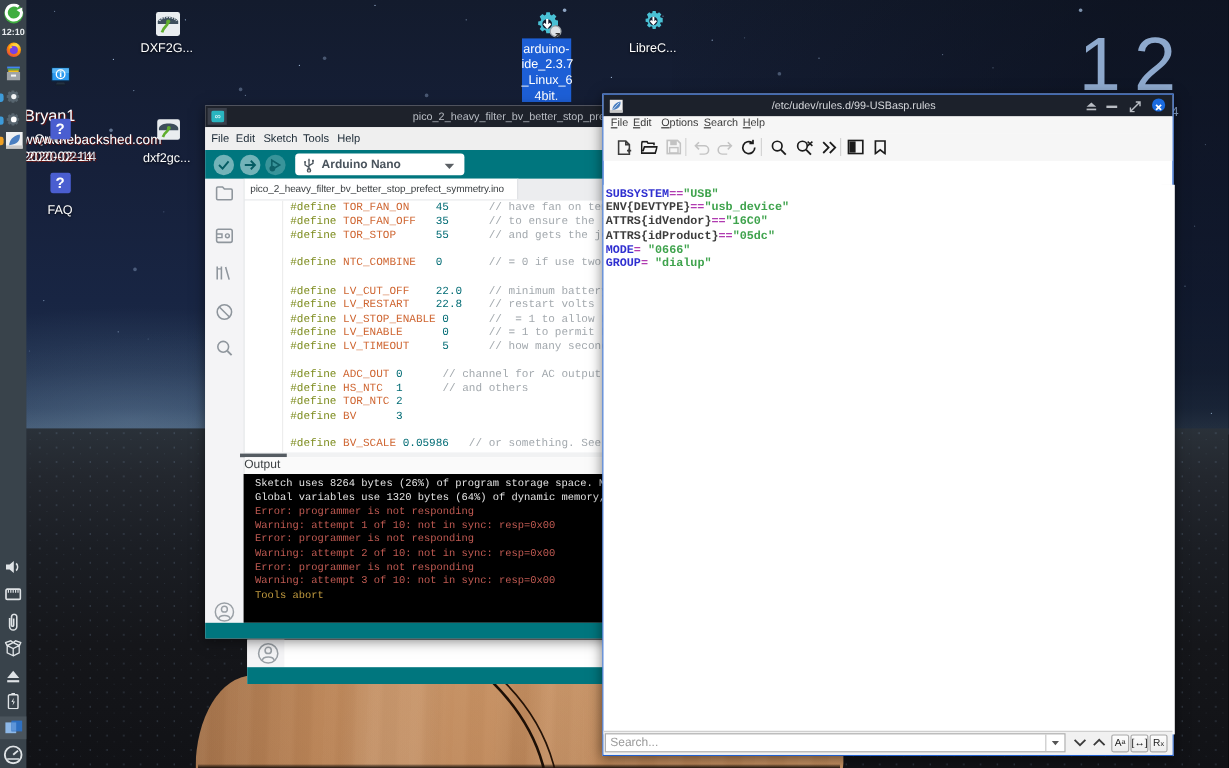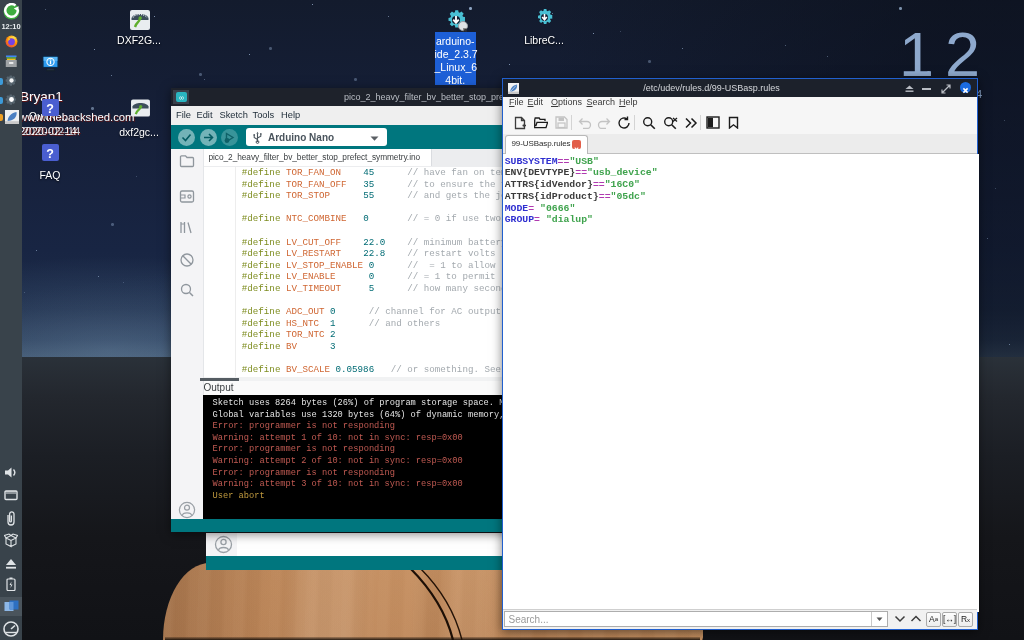--- a/index.html
+++ b/index.html
@@ -271,21 +271,21 @@
         <span style="position:absolute;left:0px;top:1.5px;">Output</span>
       </div>
     <div class="console"><span class="cw">Sketch uses 8264 bytes (26%) of program storage space. Maximum is 30720 bytes.
 Global variables use 1320 bytes (64%) of dynamic memory, leaving 728 bytes.</span>
 <span class="ce">Error: programmer is not responding
 Warning: attempt 1 of 10: not in sync: resp=0x00
 Error: programmer is not responding
 Warning: attempt 2 of 10: not in sync: resp=0x00
 Error: programmer is not responding
 Warning: attempt 3 of 10: not in sync: resp=0x00</span>
-<span class="cy">User abort</span></div>
+<span class="cy">Tools abort</span></div>
     <div class="statusbar"></div>
   </div>
 
   <div class="win" id="fp">
     <div class="titlebar">
       <svg style="position:absolute;left:5px;top:3.5px;" width="11" height="11" viewBox="0 0 11 11">
         <rect x="0" y="0" width="11" height="11" fill="#f2f2f2"></rect>
         <rect x="0" y="8.6" width="11" height="2.4" fill="#c9c9c9"></rect>
         <path d="M2.2 8.8 C2.5 5.5 4.5 2.5 9 1.6 C9.6 4.5 8 7.5 4.5 8.2 Z" fill="#4a7fc1"></path>
         <path d="M2.2 8.8 L8 2.6" stroke="#dfe8f2" stroke-width="0.7" fill="none"></path>
@@ -349,30 +349,20 @@
       <svg style="position:absolute;left:203px;top:5px;" width="14" height="13" viewBox="0 0 14 13">
           <rect x="1" y="1" width="12" height="11" fill="none" stroke="#1c1c1c" stroke-width="1.4"></rect>
           <rect x="1.8" y="1.8" width="5.2" height="9.4" fill="#1c1c1c"></rect>
         </svg>
       <svg style="position:absolute;left:225px;top:5px;" width="11" height="13" viewBox="0 0 11 13">
           <path d="M1.5 1.5 H9.5 V12 L5.5 8.8 L1.5 12 Z" fill="none" stroke="#1c1c1c" stroke-width="1.4"></path>
         </svg>
       <div style="position:absolute;left:68px;top:4px;width:1px;height:15px;background:#d4d4d4;"></div>
       <div style="position:absolute;left:131.5px;top:4px;width:1px;height:15px;background:#d4d4d4;"></div>
       <div style="position:absolute;left:197px;top:4px;width:1px;height:15px;background:#d4d4d4;"></div>
-    </div>
-    <div class="tabbar">
-      <div class="tab">
-        <span style="position:absolute;left:6px;top:3.5px;font-size:8px;letter-spacing:-0.1px;color:#2d2d2d;white-space:nowrap;">99-USBasp.rules</span>
-        <div style="position:absolute;left:66px;top:4.5px;width:9px;height:9px;border-radius:2px;background:#e25e49;">
-          <svg width="9" height="9" viewBox="0 0 9 9">
-              <path d="M2.7 2.7 L6.3 6.3 M6.3 2.7 L2.7 6.3" stroke="#fff" stroke-width="1.2"></path>
-            </svg>
-        </div>
-      </div>
     </div>
     <div style="position:absolute;right:0;top:74.5px;width:9px;height:456px;background:#f2f3f4;"></div>
       <div class="content"><span class="fk">SUBSYSTEM</span><span class="fo">==</span><span class="fs">"USB"</span>
 <span class="fb">ENV{DEVTYPE}</span><span class="fo">==</span><span class="fs">"usb_device"</span>
 <span class="fb">ATTRS{idVendor}</span><span class="fo">==</span><span class="fs">"16C0"</span>
 <span class="fb">ATTRS{idProduct}</span><span class="fo">==</span><span class="fs">"05dc"</span>
 <span class="fk">MODE</span><span class="fo">=</span> <span class="fs">"0666"</span>
 <span class="fk">GROUP</span><span class="fo">=</span> <span class="fs">"dialup"</span></div>
     <div class="searchbar">
       <div style="position:absolute;left:1px;top:1px;width:384px;height:16px;background:#fff;border:1px solid #adadad;box-sizing:border-box;">

